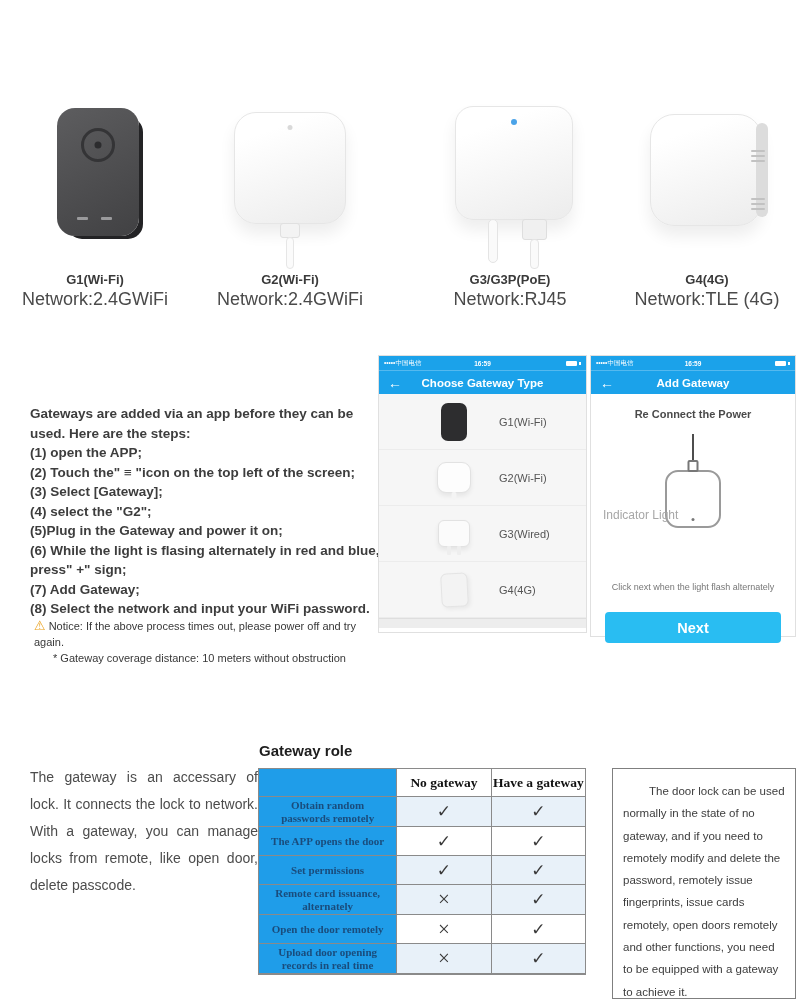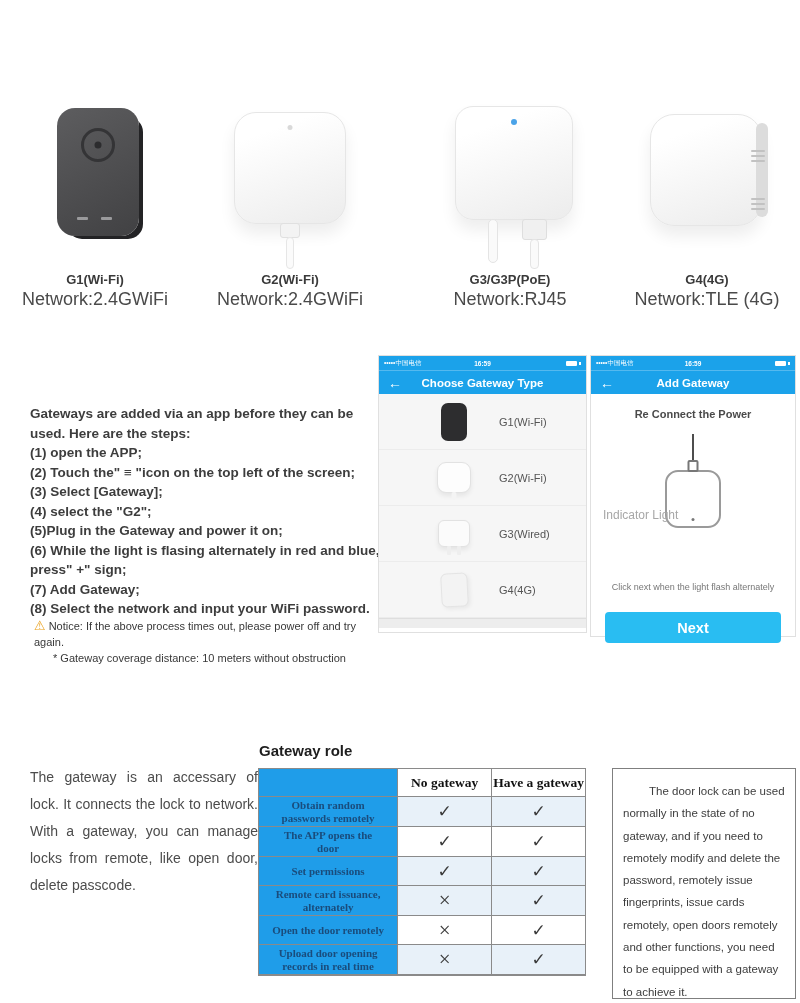--- a/index.html
+++ b/index.html
@@ -112,21 +112,21 @@
   .role-title{position:absolute;left:259px;top:722px;font-size:15px;font-weight:bold;color:#1d1d1d;}
   .left-para{position:absolute;left:30px;top:744px;width:228px;font-size:14px;line-height:27px;
     color:#4c4c4c;text-align:justify;}
   .role-table{position:absolute;left:258px;top:748px;width:328px;border-collapse:collapse;
     border:1.5px solid #8a8a8a;border-bottom-width:2.5px;font-family:Liberation Serif, serif;}
   .role-table th,.role-table td{border:1.5px solid #8a8a8a;}
   .role-table th{height:28px;background:#fff;font-size:13.5px;font-weight:bold;color:#111;}
   .role-table th.blank{background:var(--table-label-blue);width:148px;}
   .role-table td{height:29px;text-align:center;}
   .role-table td.lbl{background:var(--table-label-blue);color:var(--table-label-text);
-    font-size:11px;font-weight:bold;line-height:12.5px;padding:2px 13px;}
+    font-size:11px;font-weight:bold;line-height:12.5px;padding:2px 7px;}
   .role-table td.mark{font-size:17px;color:var(--mark-color);width:101px;}
   .role-table td.mark.x{font-size:21px;line-height:1;}
   .role-table tr.alt td.mark{background:var(--row-alt);}
   .right-note{position:absolute;left:612px;top:748px;width:184px;height:231px;border:1px solid #7f7f7f;
     padding:11px 10px;font-size:11.5px;line-height:22.3px;color:#3d3d3d;text-indent:26px;}
 </style>
 </head>
 <body>
 
 <div class="stage">

